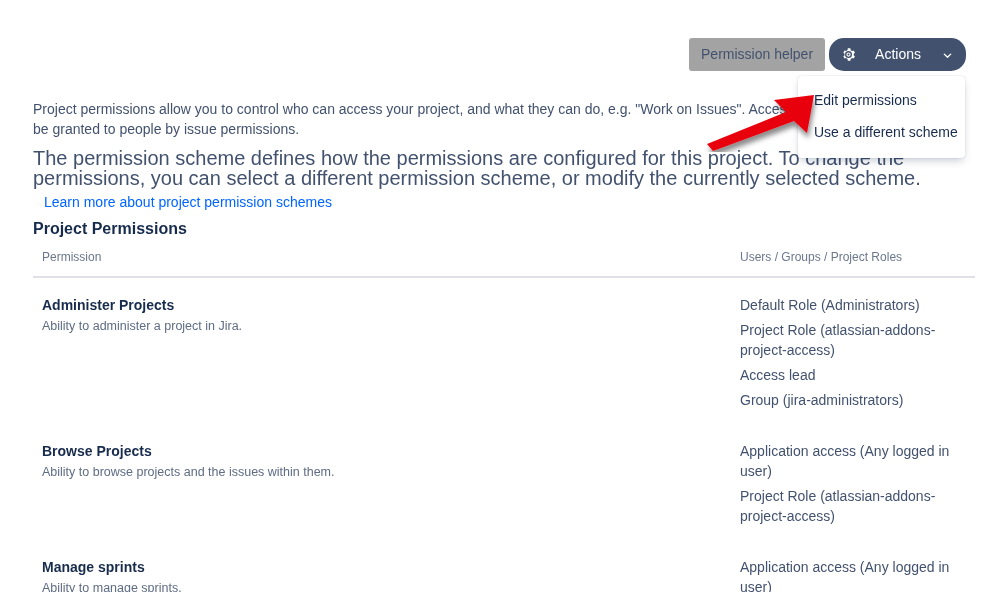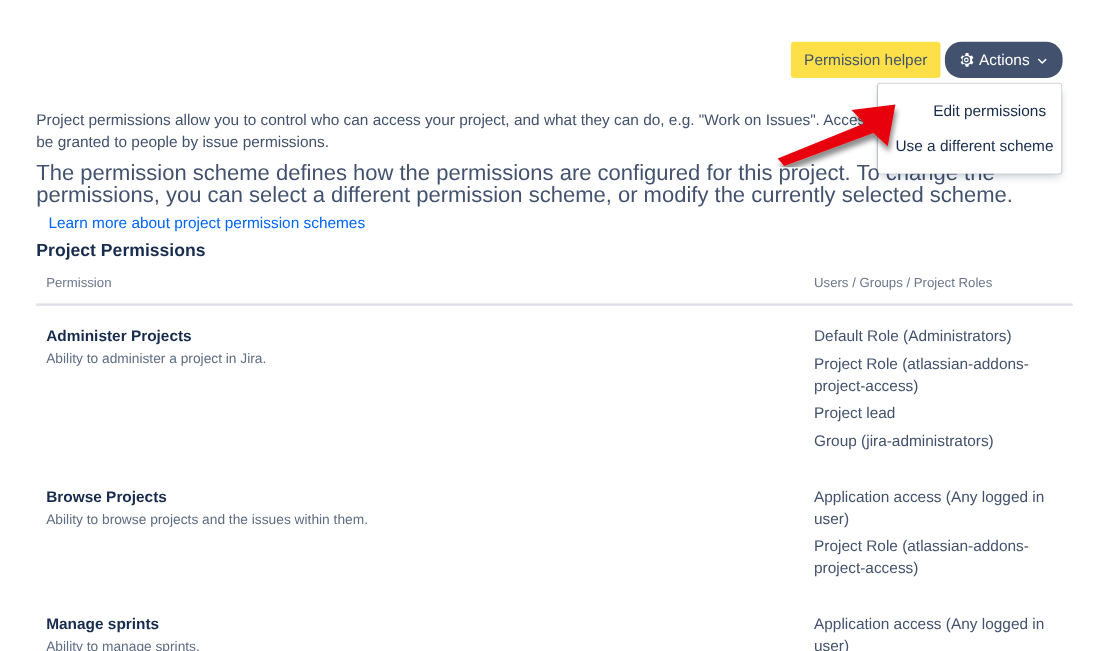--- a/index.html
+++ b/index.html
@@ -37,33 +37,33 @@
     font-family: "Liberation Sans", sans-serif;
     font-size: 14px;
     line-height: 1;
     cursor: pointer;
     display: inline-flex;
     align-items: center;
     justify-content: center;
     white-space: nowrap;
   }
   .btn-subtle {
-    background: #fde047;
+    background: #a3a3a3;
     color: #42526E;
     padding: 8px 12px 9px 12px;
     height: 33px;
     box-sizing: border-box;
   }
   .btn-primary {
     background: #42526E;
     color: #FFFFFF;
     padding: 8px 13px 9px 12px;
     height: 33px;
     box-sizing: border-box;
-    gap: 4px;
+    gap: 19px;
     border-radius: 15px;
   }
   .gear-icon {
     width: 15px;
     height: 15px;
     display: block;
     flex: 0 0 auto;
   }
   .chev {
     width: 11px;
@@ -85,21 +85,20 @@
     padding: 9px 0 10px 0;
     z-index: 20;
   }
   .dropdown-item {
     font-size: 14px;
     color: #172B4D;
     padding: 7px 14px 7px 16px;
     cursor: pointer;
     white-space: nowrap;
     line-height: 1.25;
-    text-align: right;
   }
 
   
   .page-title {
     position: absolute;
     left: 33px;
     top: 44px;
     margin: 0;
     font-size: 29px;
     font-weight: 500;
@@ -243,21 +242,21 @@
     </thead>
     <tbody>
         <tr>
           <td>
             <div class="perm-name">Administer Projects</div>
             <div class="perm-desc">Ability to administer a project in Jira.</div>
           </td>
           <td>
             <div class="grantee">Default Role (Administrators)</div>
             <div class="grantee">Project Role (atlassian-addons-project-access)</div>
-            <div class="grantee">Project lead</div>
+            <div class="grantee">Access lead</div>
             <div class="grantee">Group (jira-administrators)</div>
           </td>
         </tr>
         <tr>
           <td>
             <div class="perm-name">Browse Projects</div>
             <div class="perm-desc">Ability to browse projects and the issues within them.</div>
           </td>
           <td>
             <div class="grantee">Application access (Any logged in user)</div>

